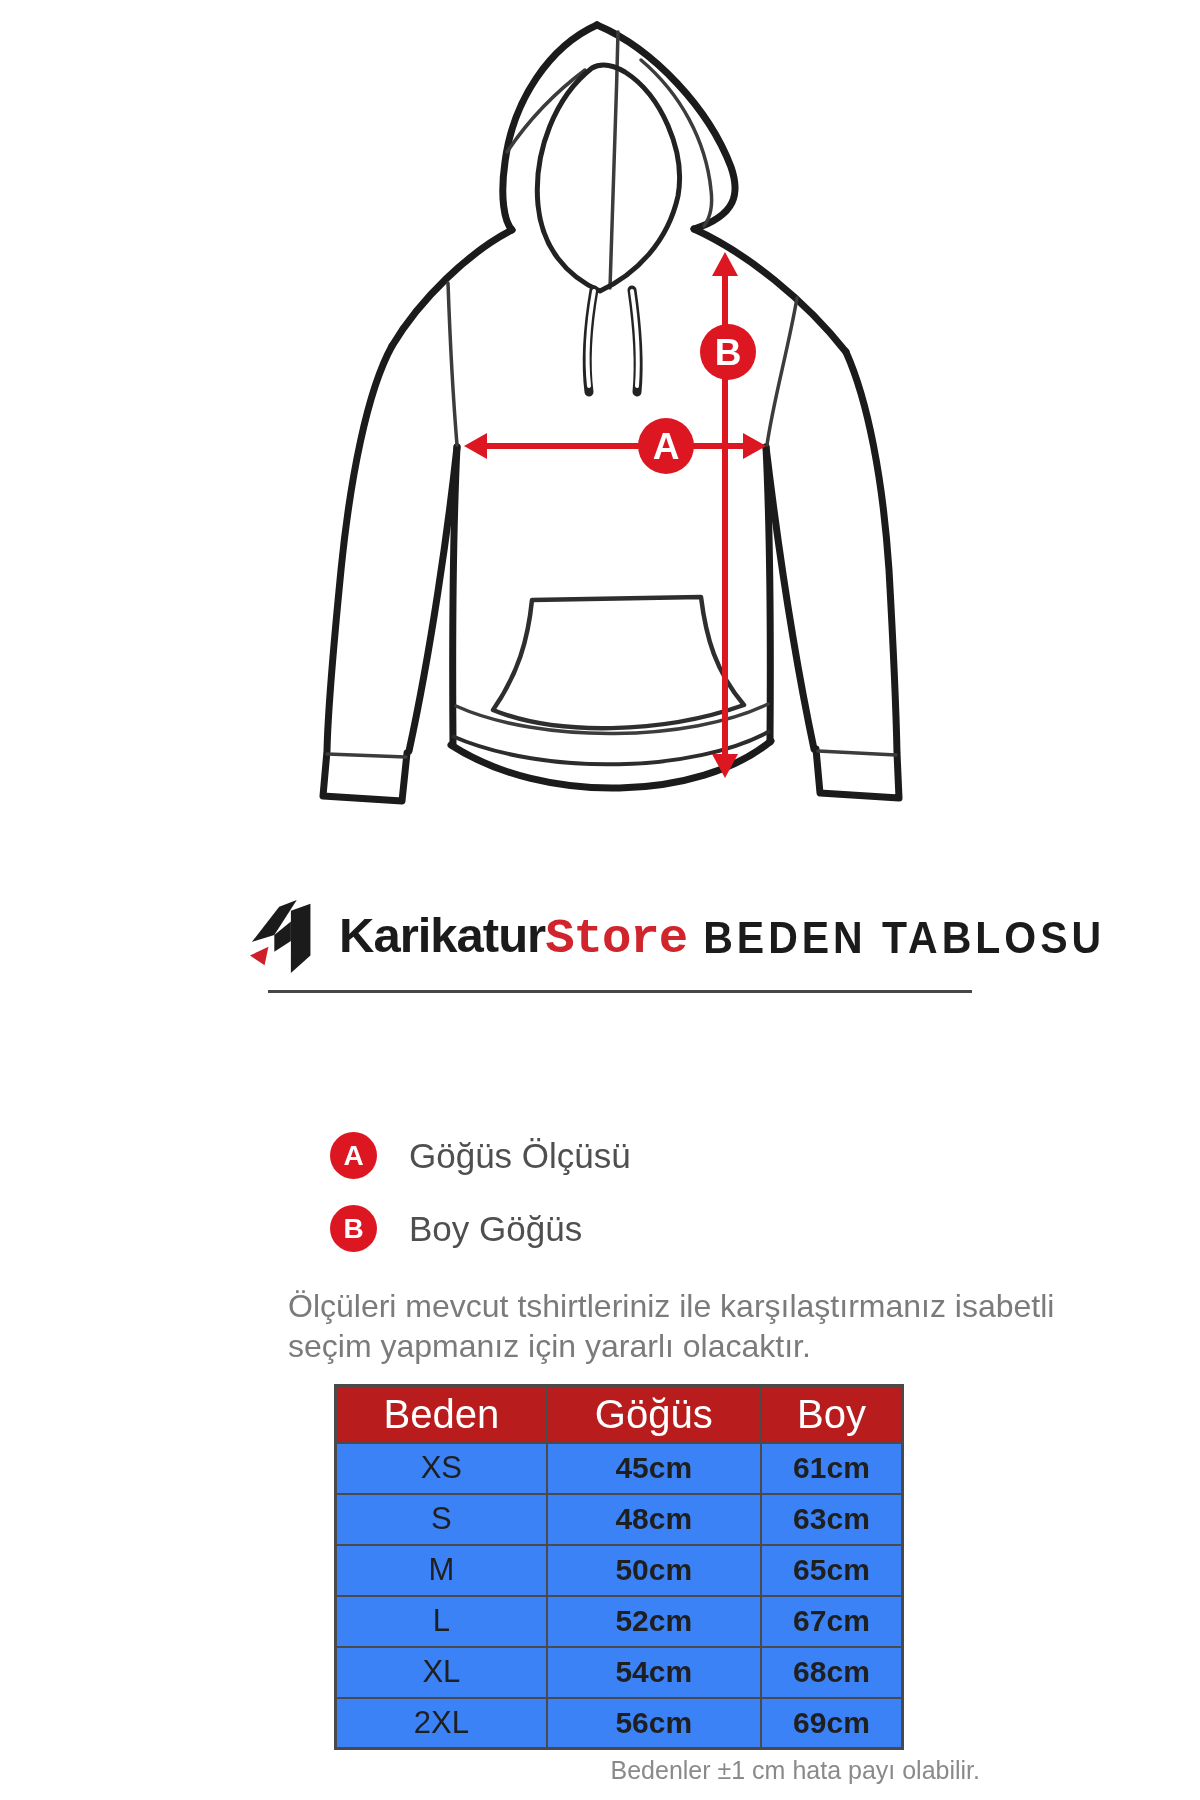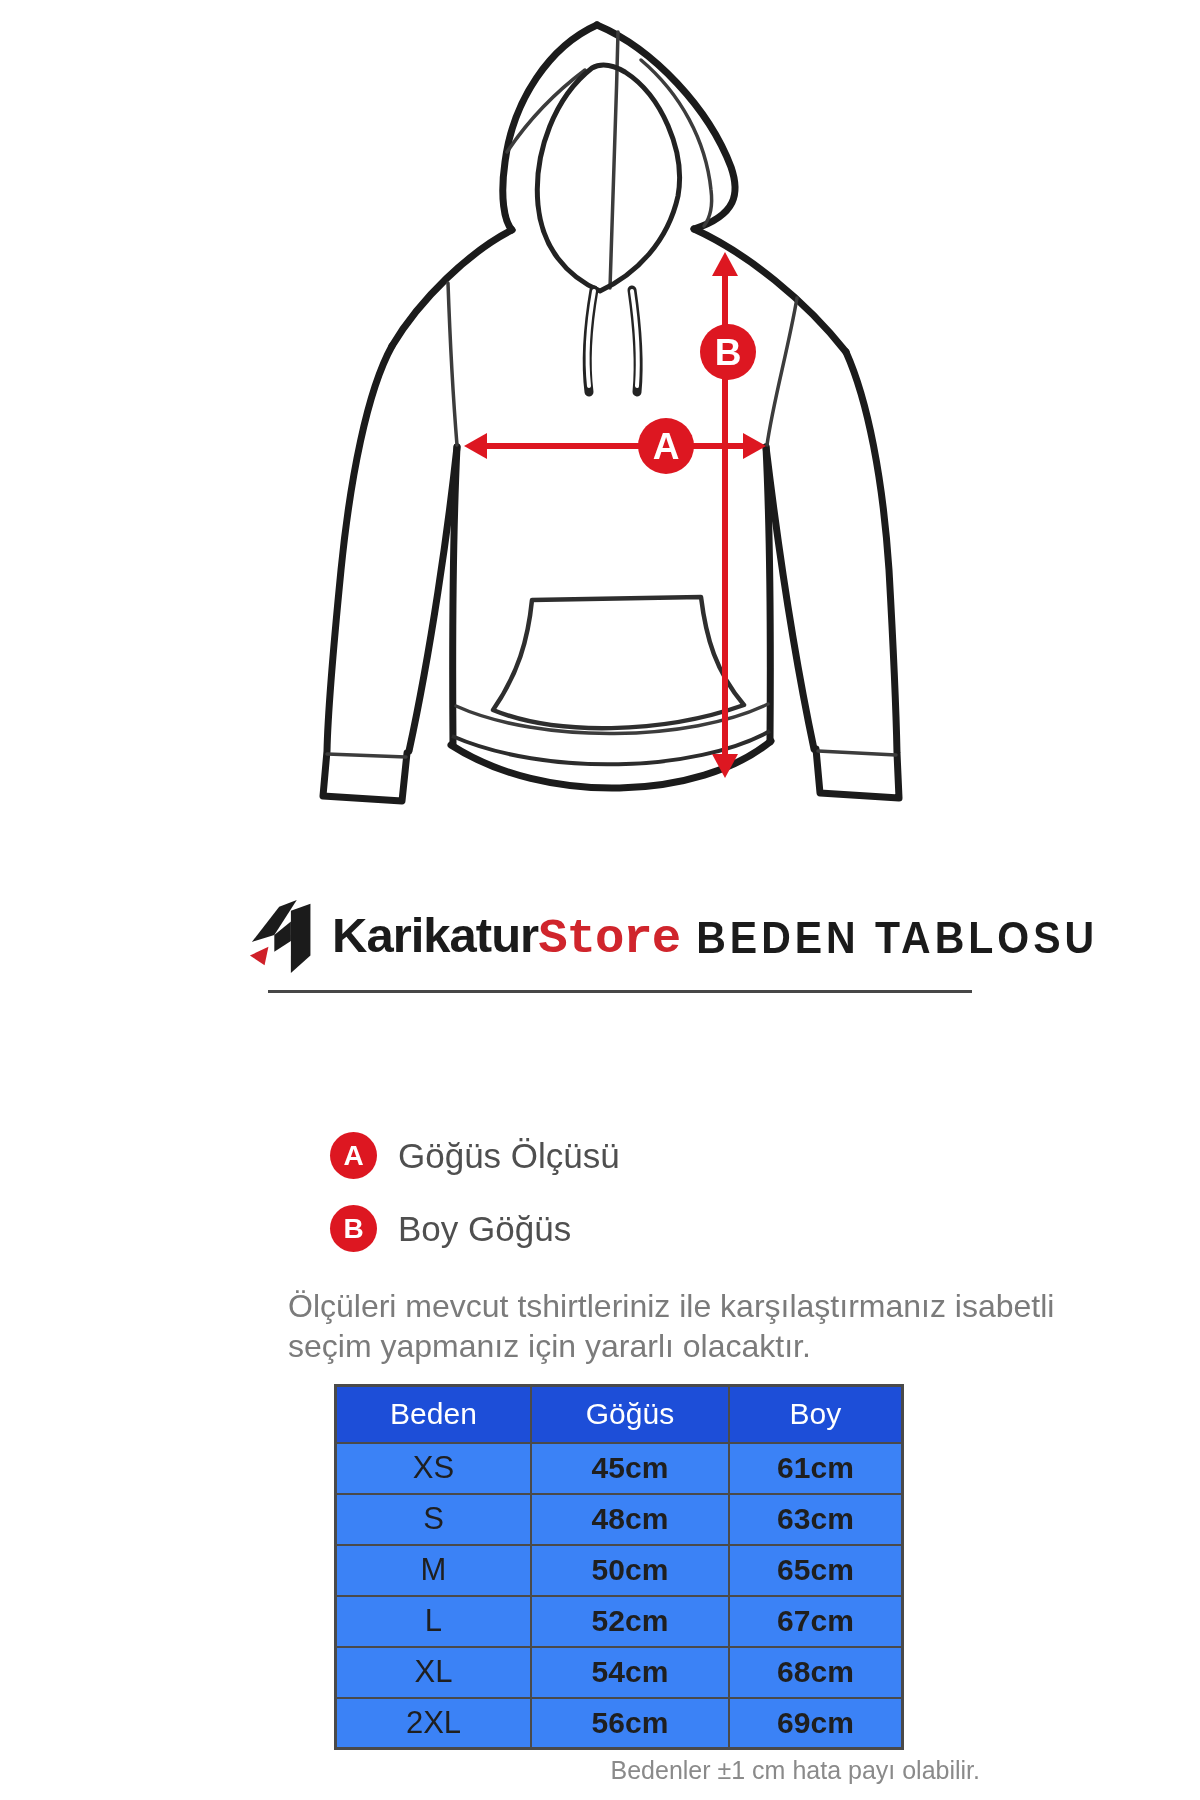--- a/index.html
+++ b/index.html
@@ -7,21 +7,21 @@
   .page {
     position:relative; width:1200px; height:1800px;
     background:#ffffff; overflow:hidden;
     font-family:"Liberation Sans", sans-serif;
   }
   .hoodie-svg { position:absolute; left:0; top:0; }
 
   
   .logo-row {
     position:absolute; left:246px; top:894px;
-    display:flex; align-items:center; gap:4px;
+    display:flex; align-items:center; gap:11px;
   }
   .logo-text { display:flex; align-items:baseline; white-space:nowrap; }
   .logo-black { font-size:49px; font-weight:bold; color:#1b1b1b; letter-spacing:-1px; }
   .logo-red   { font-size:49px; font-weight:bold; color:#d0252c; letter-spacing:-1px;font-family:Liberation Mono, monospace; }
   .logo-title {
     font-size:41px; font-weight:bold; color:#1b1b1b;
     letter-spacing:4px; margin-left:16px; transform:scaleY(1.08);
   }
   .divider { position:absolute; left:268px; top:990px; width:704px; height:3px; background:#474747; }
 
@@ -32,35 +32,35 @@
 
   .legend-row { position:absolute; left:330px; display:flex; align-items:center; gap:21px; }
   .legend-a { top:1132px; }
   .legend-b { top:1205px; }
   .legend-badge {
     width:47px; height:47px; border-radius:50%;
     background:#dd1721; color:#ffffff;
     display:flex; align-items:center; justify-content:center;
     font-size:28px; font-weight:bold;
   }
-  .legend-label { font-size:35px; color:#4f4f4f; }
+  .legend-label { font-size:35px; color:#4f4f4f;margin-left:11px; }
 
   .note {
     position:absolute; left:288px; top:1286px;
     font-size:32px; line-height:40px; color:#7b7b7b;
   }
 
   table.size-table {
     position:absolute; left:334px; top:1384px; width:570px;
     border-collapse:collapse;
     border:3px solid #4a4a4a;
   }
   .size-table th {
-    background:#1d4ed8; color:#ffffff;
-    font-size:30px; font-weight:normal;
+    background:#b91c1c; color:#ffffff;
+    font-size:40px; font-weight:normal;
     height:57px; border:2px solid #4a4a4a;
   }
   .size-table td {
     background:#3b82f6; color:#1f1f1f;
     font-size:30px; font-weight:bold;
     height:51px; text-align:center;
     border:2px solid #4a4a4a;
   }
   .size-table td:first-child { font-weight:normal; font-size:31px; }
 

